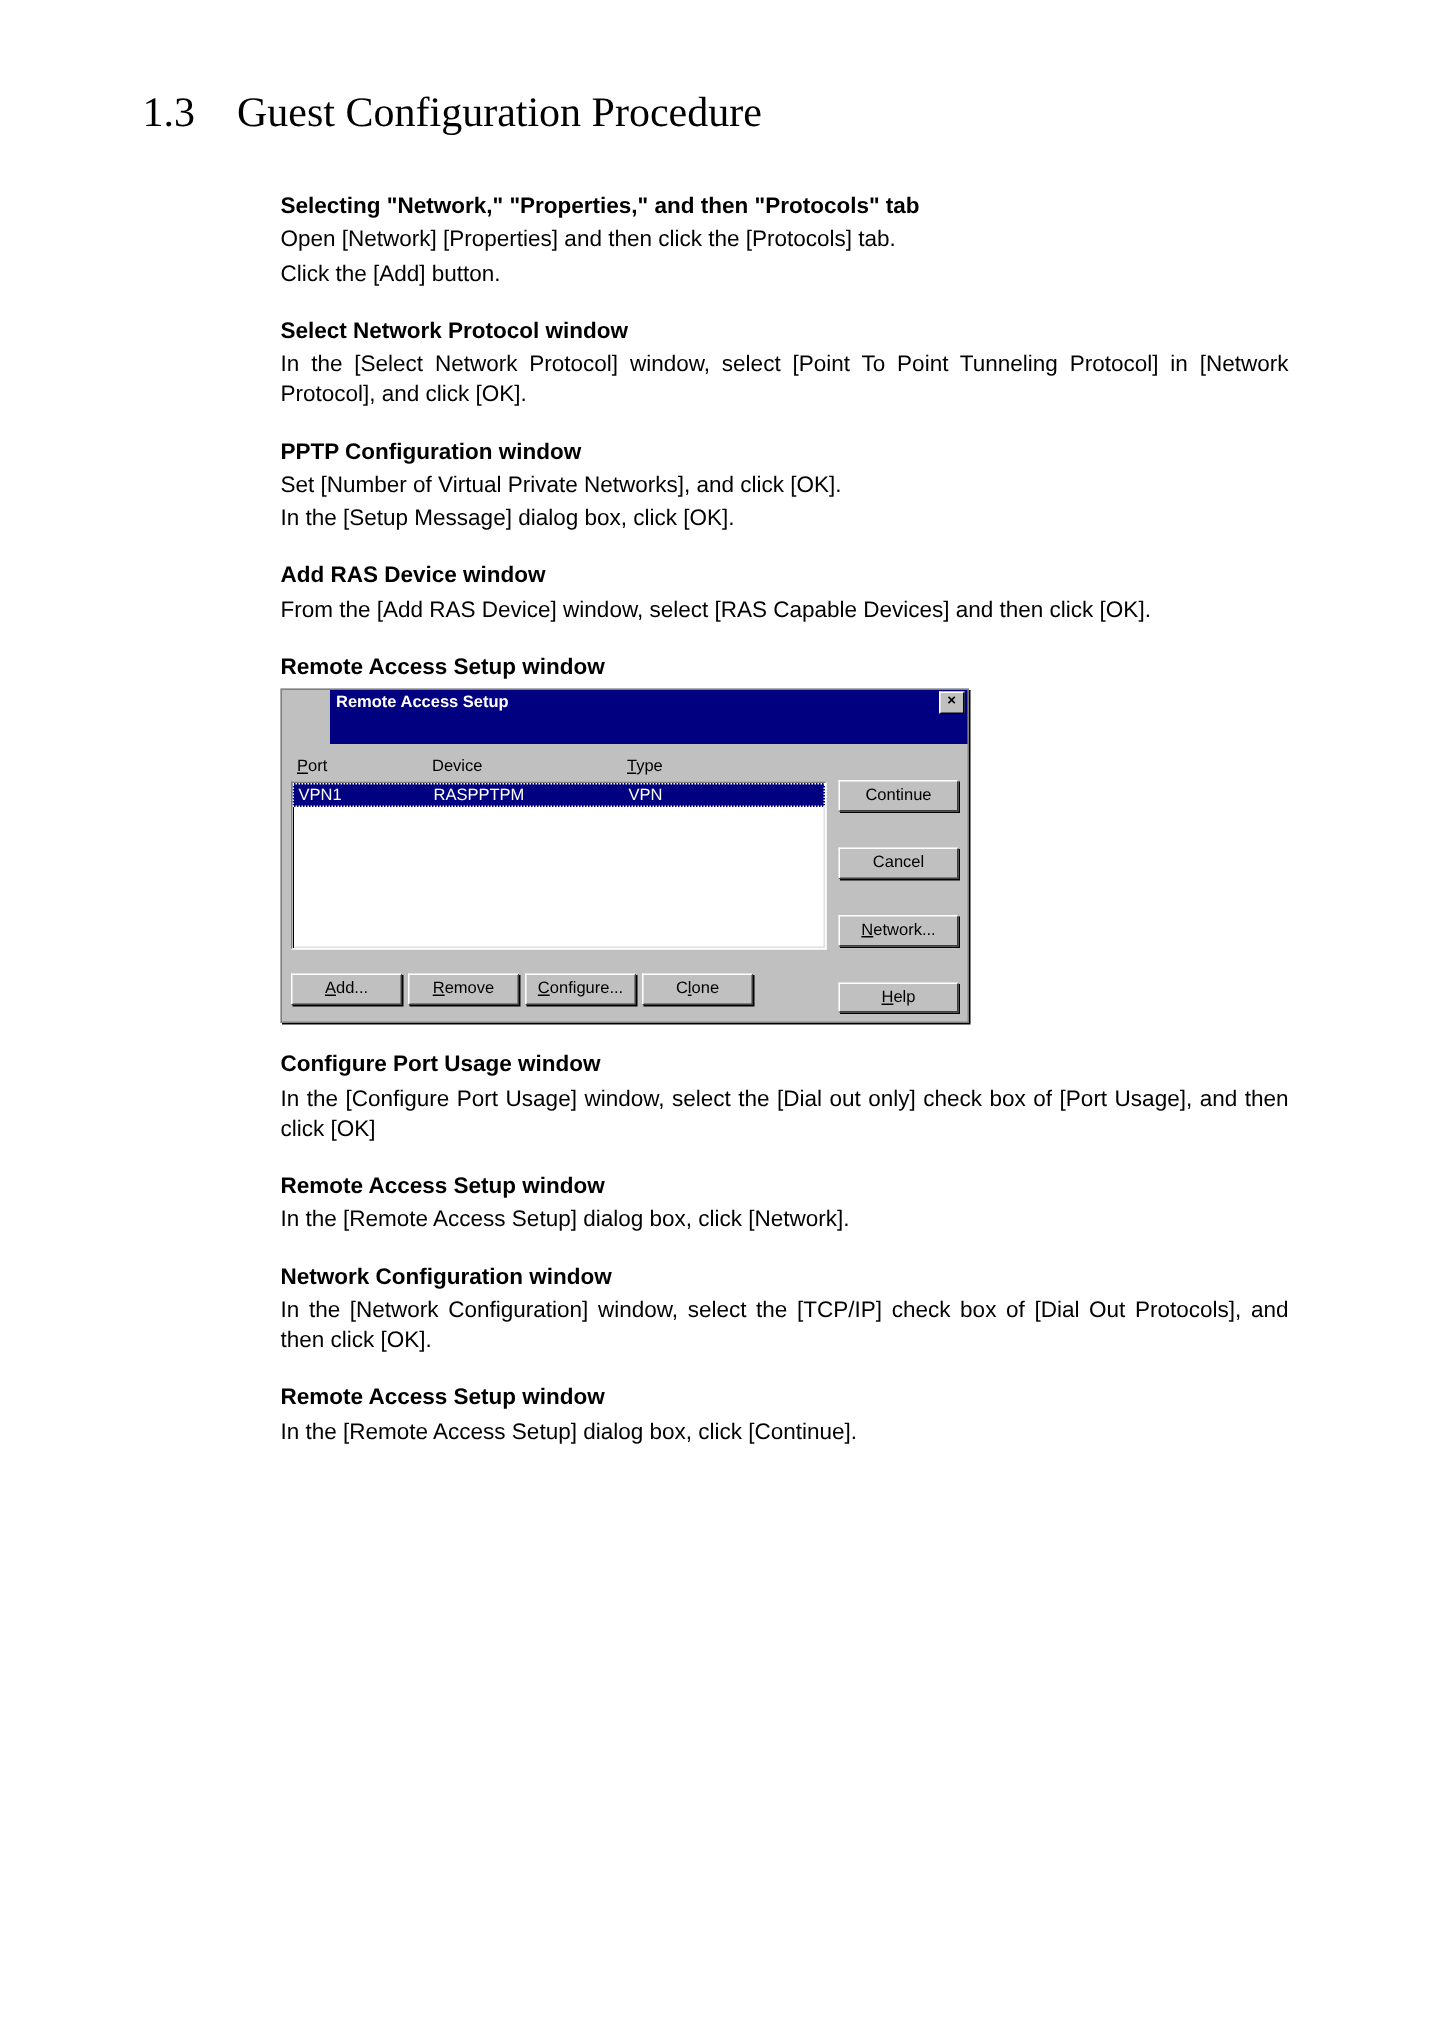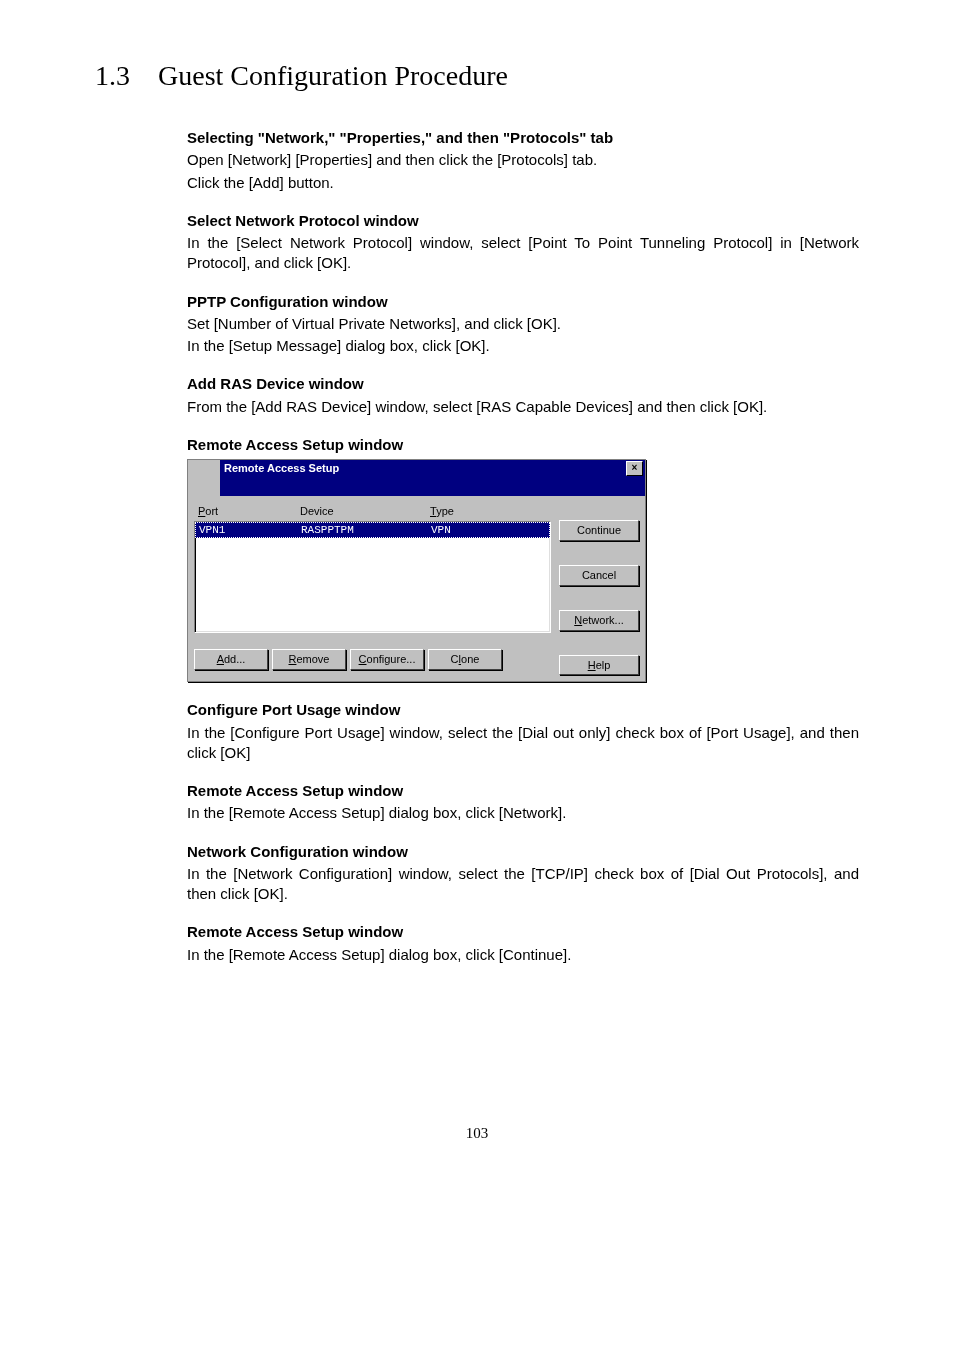--- a/index.html
+++ b/index.html
@@ -74,32 +74,31 @@
     padding: 6px;
     gap: 8px;
   }
   .list-area { flex: 1; }
   .headers {
     display: flex;
     color: #000;
     font-size: 11px;
     padding: 2px 4px;
   }
-  .col-port { width: 102px; }
+  .col-port { width: 90px; }
   .col-device { width: 130px; }
   .col-type { flex: 1; }
   .underline { text-decoration: underline; }
   .listbox {
     background: #fff;
     border: 1px solid #808080;
     border-right-color:#fff; border-bottom-color:#fff;
     box-shadow: inset 1px 1px 0 #000, inset -1px -1px 0 #dfdfdf;
     height: 110px;
     overflow: hidden;
-    font-family: Liberation Mono, monospace;
   }
   .listrow {
     display: flex;
     font-size: 11px;
     color: #fff;
     background: #000080;
     border: 1px dotted #fff;
     margin: 0;
     padding: 0 3px;
     line-height: 14px;
@@ -212,14 +211,13 @@
       <div class="subhead">Network Configuration window</div>
       <p class="para">In the [Network Configuration] window, select the [TCP/IP] check box of [Dial Out Protocols], and then click [OK].</p>
     </div>
 
     <div class="block">
       <div class="subhead">Remote Access Setup window</div>
       <p class="para">In the [Remote Access Setup] dialog box, click [Continue].</p>
     </div>
   </div>
 
-  <div class="page-number">103</div>
 </div>
 
 </body></html>

